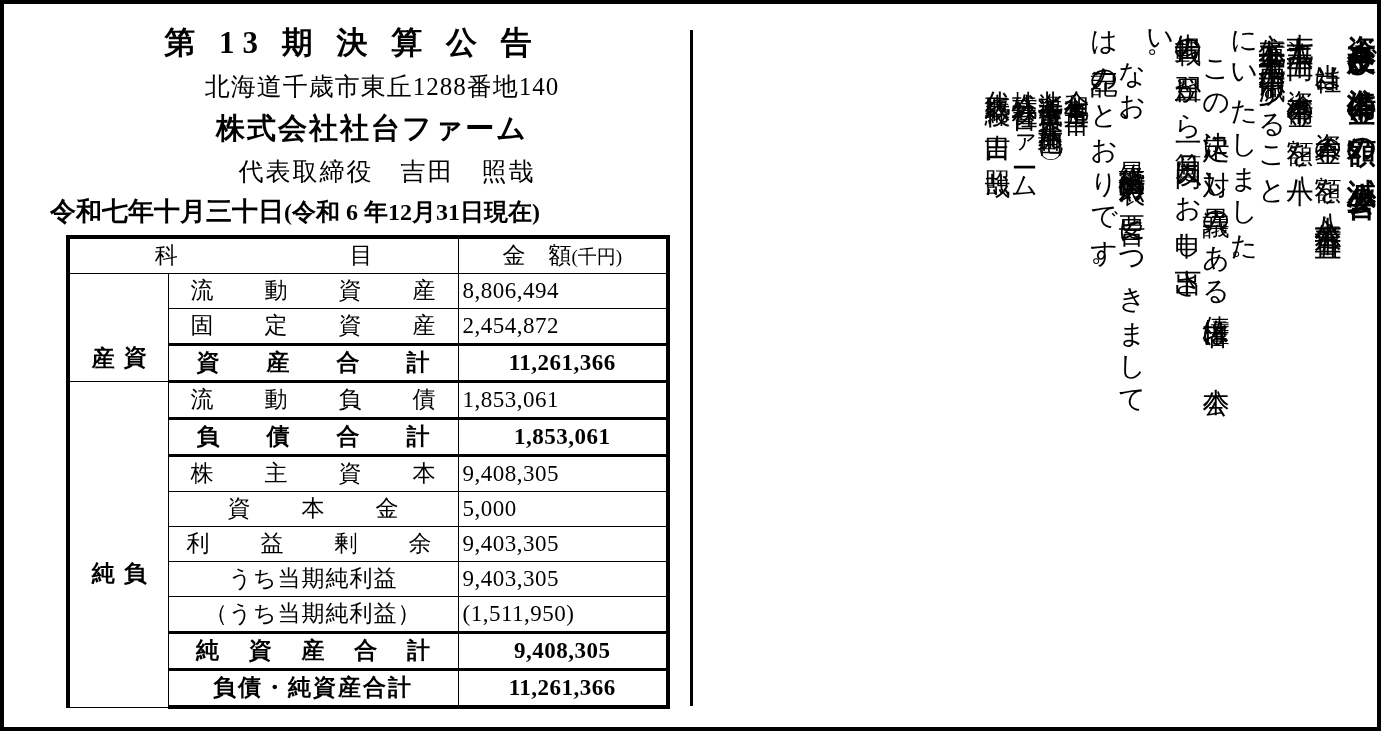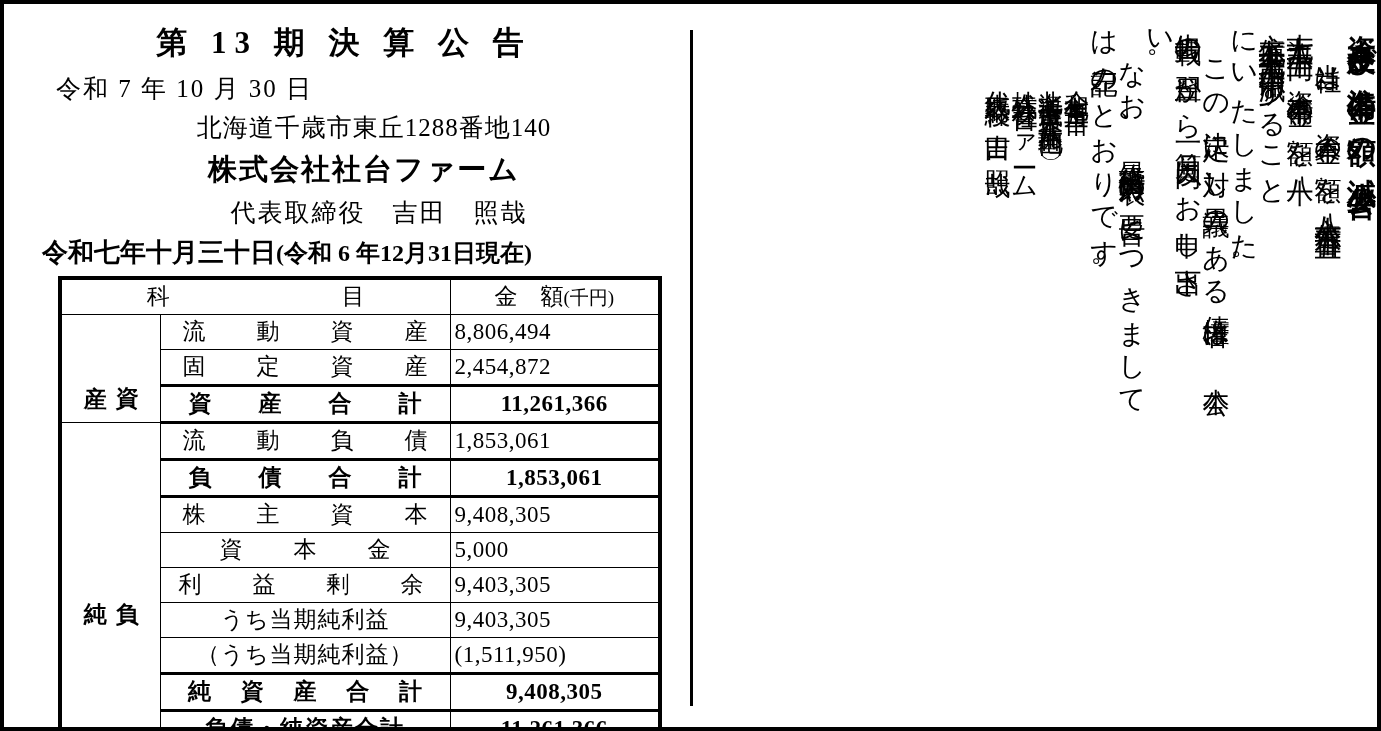--- a/index.html
+++ b/index.html
@@ -16,21 +16,21 @@
     width: 1381px;
     height: 731px;
     background: #ffffff;
     border: 4px solid #000000;
     box-sizing: border-box;
     overflow: hidden;
   }
   
   .left-block {
     position: absolute;
-    left: 10px;
+    left: 18px;
     top: 4px;
     width: 660px;
     height: 715px;
   }
   .doc-title {
     text-align: center;
     font-size: 31px;
     font-weight: bold;
     letter-spacing: 8px;
     margin-top: 14px;
@@ -226,21 +226,20 @@
   .vcol.small { font-size: 25px; }
 </style>
 </head>
 <body>
 
 <div id="page">
 
   <div class="left-block">
 
     <div class="doc-title">第 13 期 決 算 公 告</div>
-    <div class="date-line">令和 7 年 10 月 30 日</div>
     <div class="addr-line">北海道千歳市東丘1288番地140</div>
     <div class="company-line">株式会社社台ファーム</div>
     <div class="rep-line">代表取締役　吉田　照哉</div>
 
     <div class="bs-heading">
       <span>令和七年十月三十日</span><span class="sub">(令和 6 年12月31日現在)</span>
     </div>
 
     <table class="bs">
       <colgroup>

